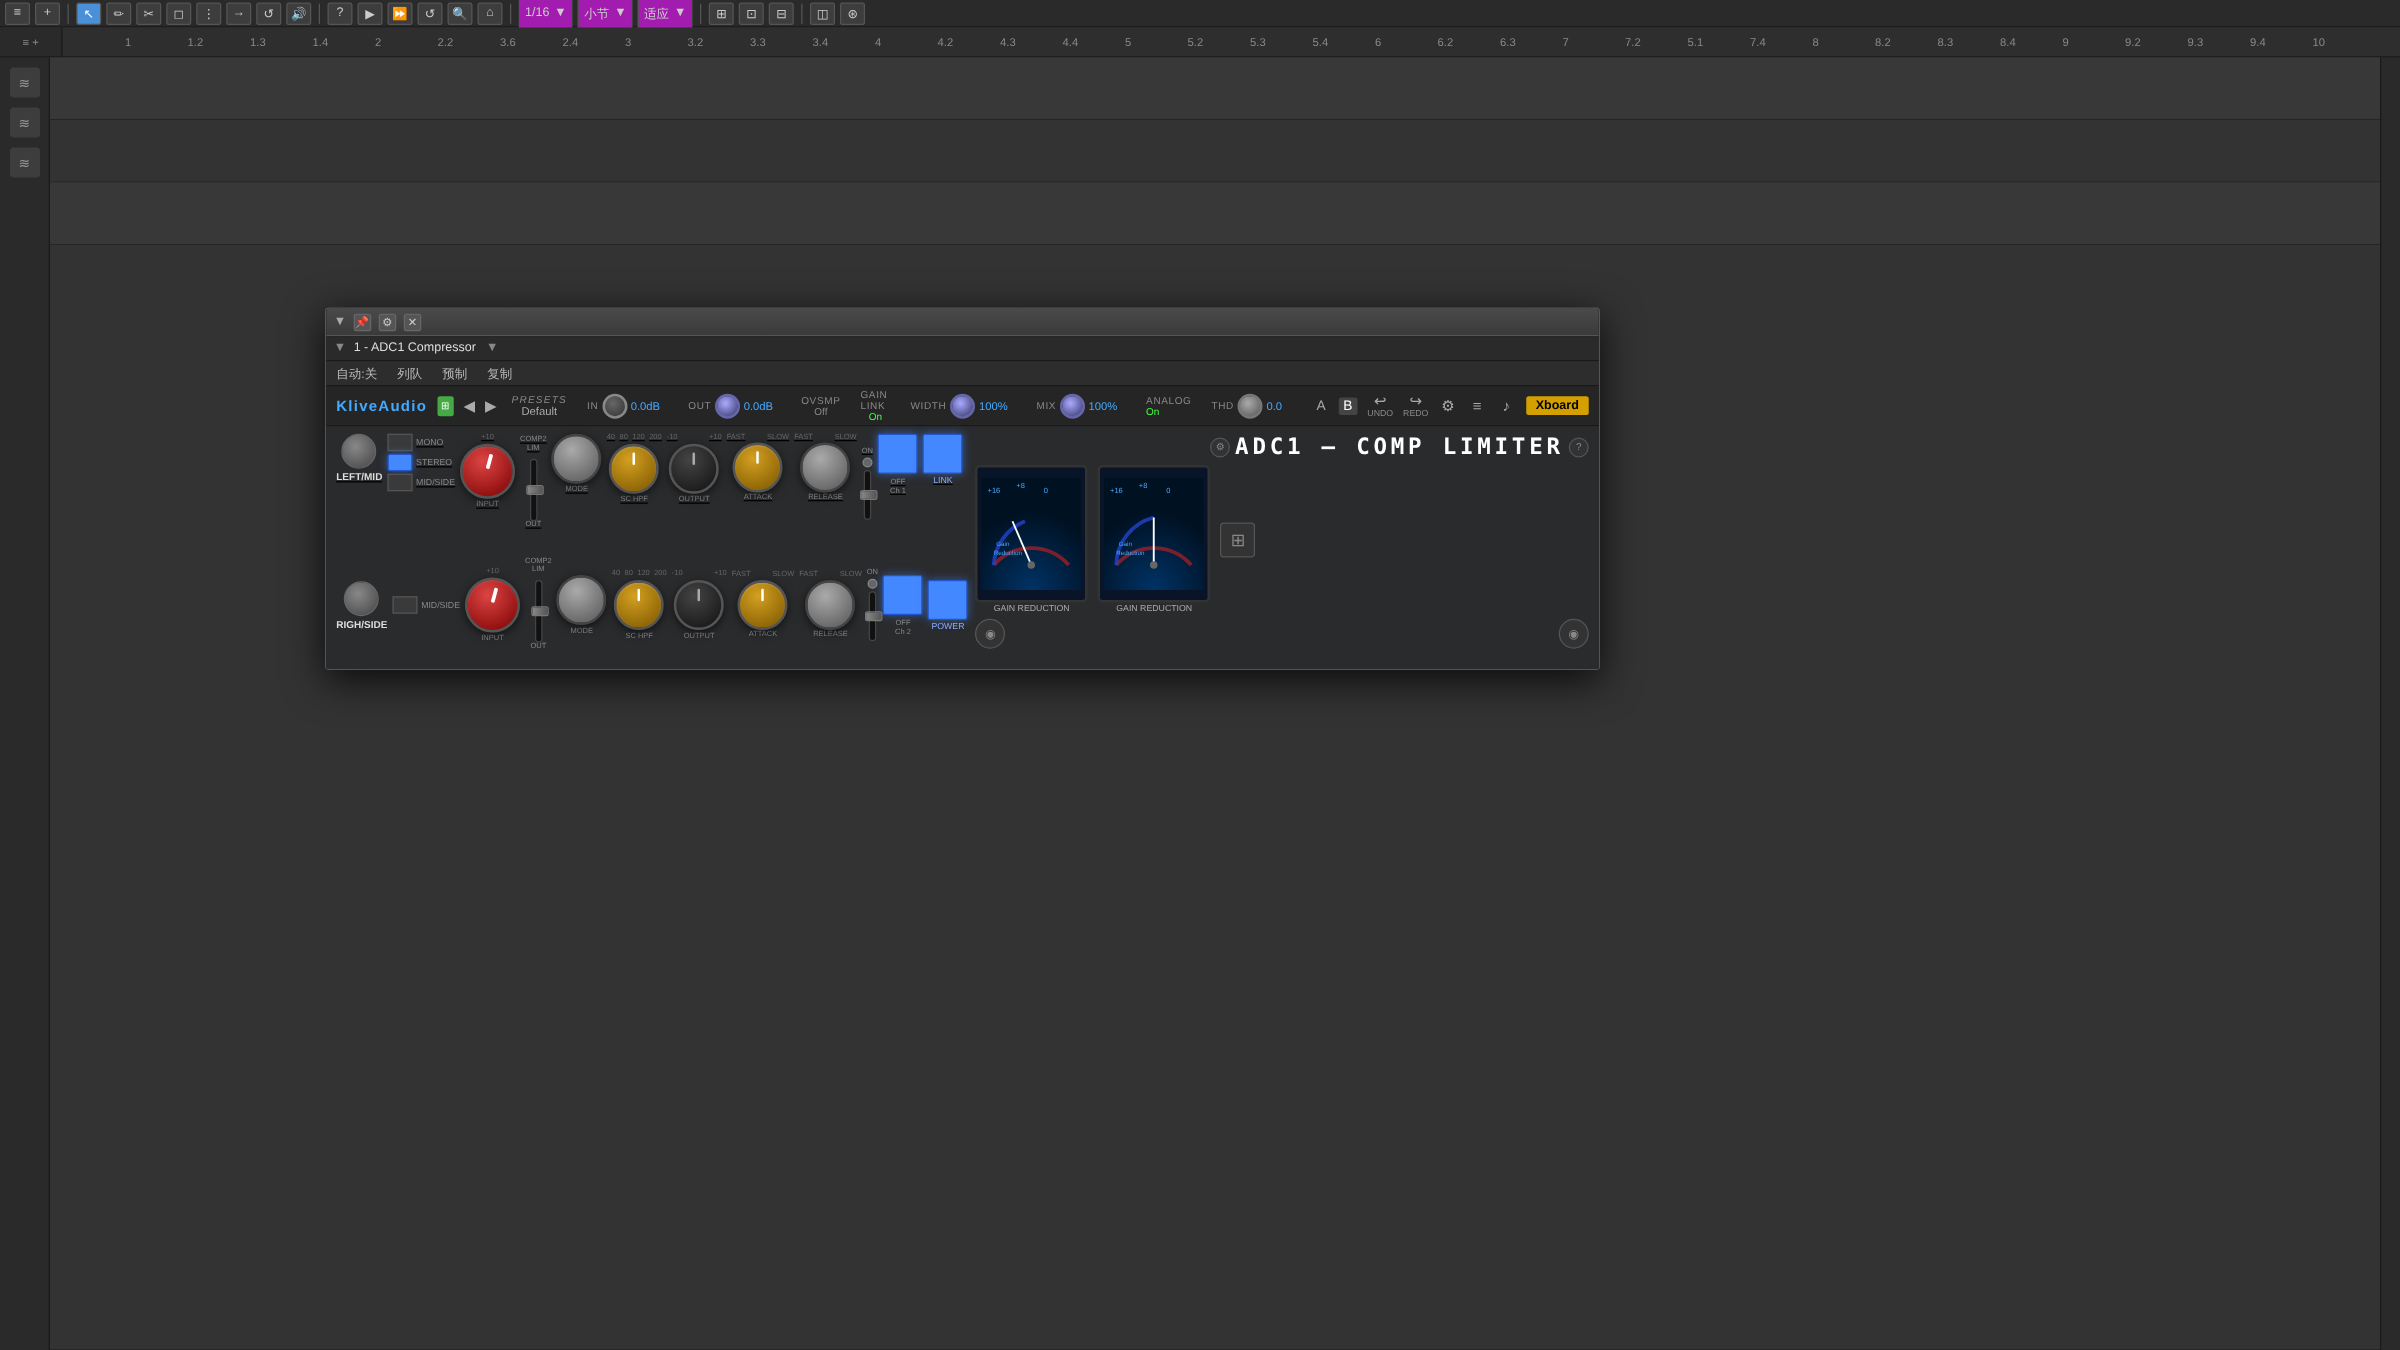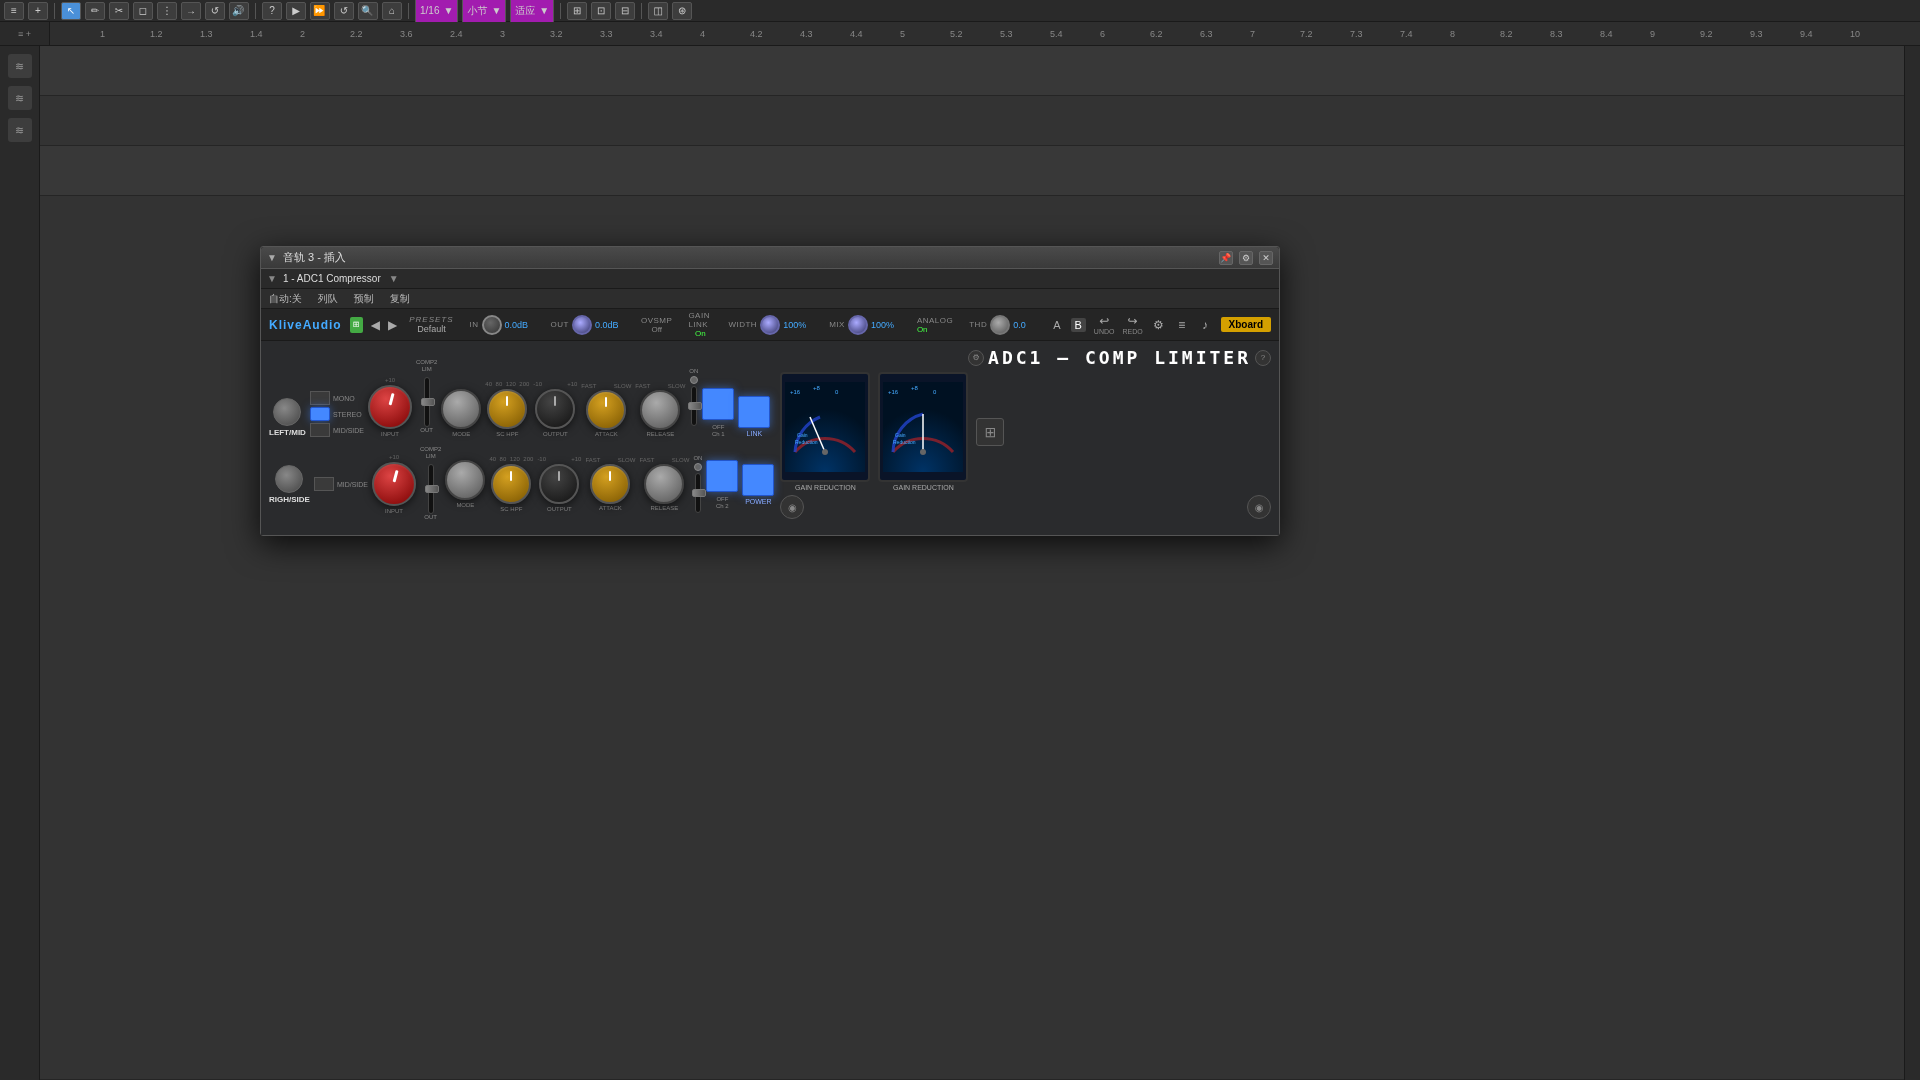--- a/index.html
+++ b/index.html
@@ -527,21 +527,21 @@
     <span class="ruler-mark">4.4</span>
     <span class="ruler-mark">5</span>
     <span class="ruler-mark">5.2</span>
     <span class="ruler-mark">5.3</span>
     <span class="ruler-mark">5.4</span>
     <span class="ruler-mark">6</span>
     <span class="ruler-mark">6.2</span>
     <span class="ruler-mark">6.3</span>
     <span class="ruler-mark">7</span>
     <span class="ruler-mark">7.2</span>
-    <span class="ruler-mark">7.3</span>
+    <span class="ruler-mark">5.1</span>
     <span class="ruler-mark">7.4</span>
     <span class="ruler-mark">8</span>
     <span class="ruler-mark">8.2</span>
     <span class="ruler-mark">8.3</span>
     <span class="ruler-mark">8.4</span>
     <span class="ruler-mark">9</span>
     <span class="ruler-mark">9.2</span>
     <span class="ruler-mark">9.3</span>
     <span class="ruler-mark">9.4</span>
     <span class="ruler-mark">10</span>
@@ -568,21 +568,20 @@
       <div class="track-content"></div>
     </div>
     <div class="track-row" style="height:calc(1080px - 46px - 150px);">
       <div class="track-content darker"></div>
     </div>
 
     <div class="plugin-window">
 
       <div class="plugin-titlebar">
         <span class="plugin-title-arrow">▼</span>
-        <span class="plugin-title-text">音轨 3 - 插入</span>
         <div class="window-btn">📌</div>
         <div class="window-btn">⚙</div>
         <div class="window-btn">✕</div>
       </div>
 
       <div style="height:20px;background:#2a2a2a;display:flex;align-items:center;padding:0 6px;gap:6px;border-bottom:1px solid #1a1a1a;">
         <span style="font-size:10px;color:#888;">▼</span>
         <span style="font-size:10px;color:#ddd;">1 - ADC1 Compressor</span>
         <span style="font-size:10px;color:#888;margin-left:2px;">▼</span>
       </div>
@@ -677,21 +676,21 @@
           <span class="icon-symbol">♪</span>
         </div>
 
         <div class="xboard-btn">Xboard</div>
       </div>
 
       <div class="plugin-body">
 
         <div style="display:flex;flex-direction:column;gap:2px;">
 
-          <div style="display:flex;align-items:flex-end;gap:4px;height:90px;">
+          <div style="display:flex;align-items:flex-start;gap:4px;height:90px;text-decoration:underline;">
 
             <div style="display:flex;flex-direction:column;align-items:center;gap:2px;">
               <div class="avatar"></div>
               <span style="font-size:8px;color:#ddd;font-weight:bold;">LEFT/MID</span>
             </div>
 
             <div style="display:flex;flex-direction:column;gap:2px;">
               <div style="display:flex;align-items:center;gap:3px;">
                 <div style="width:20px;height:14px;background:#3a3a3a;border:1px solid #555;"></div>
                 <span style="font-size:7px;color:#888;">MONO</span>

